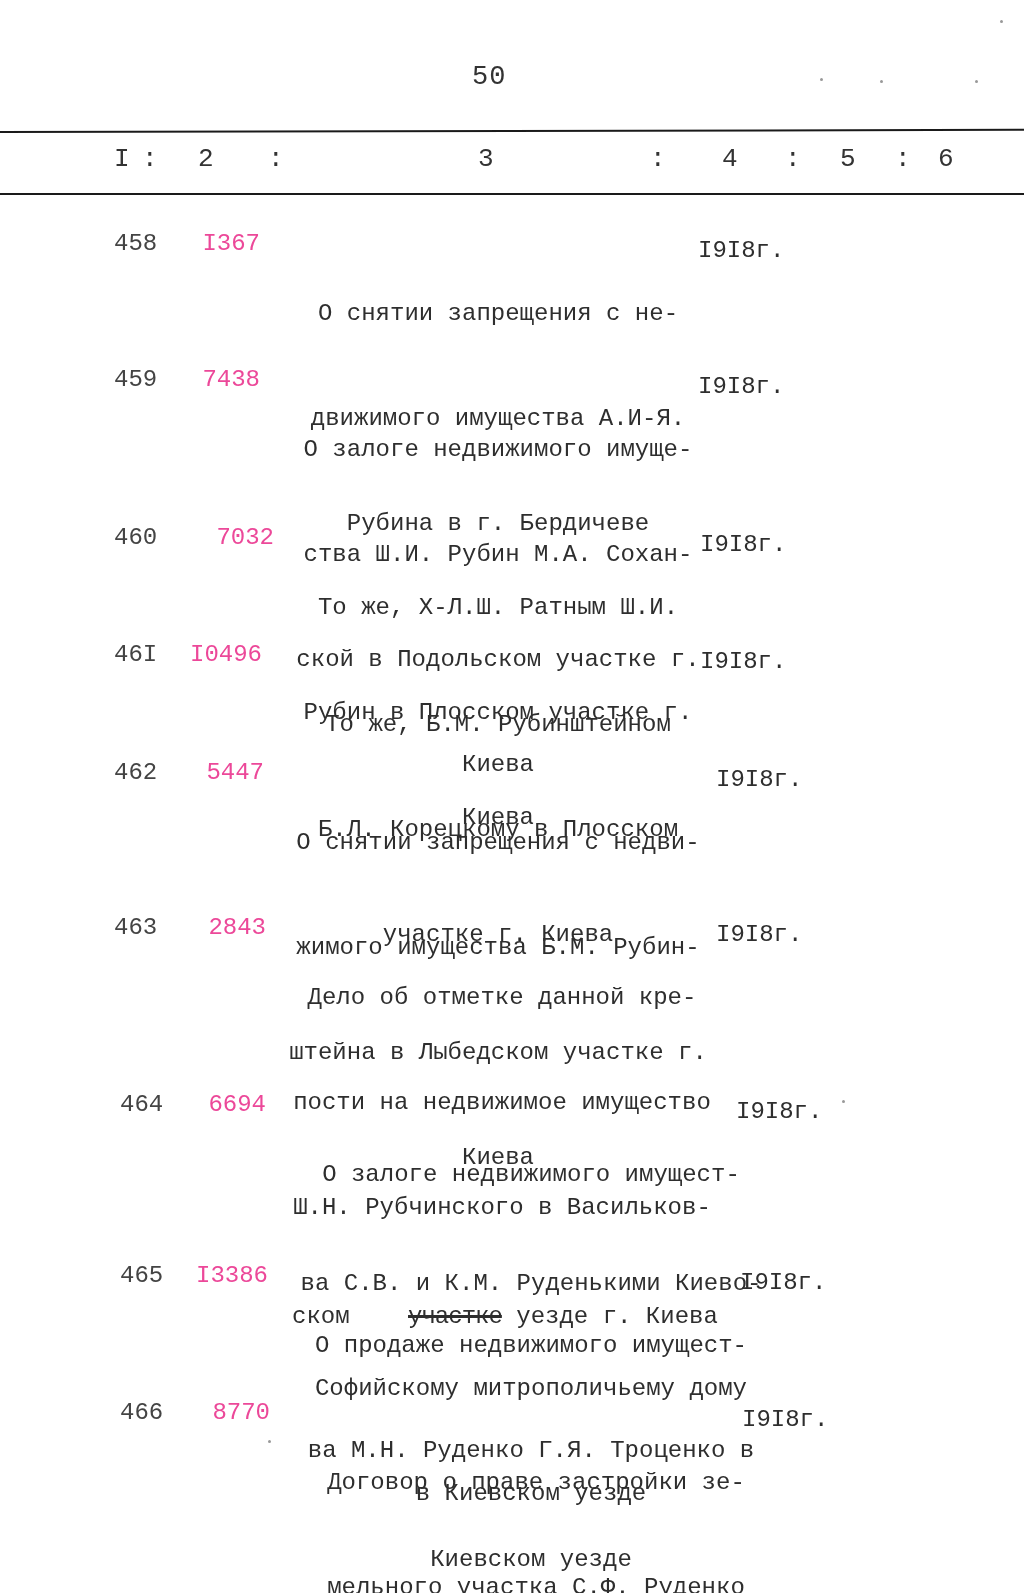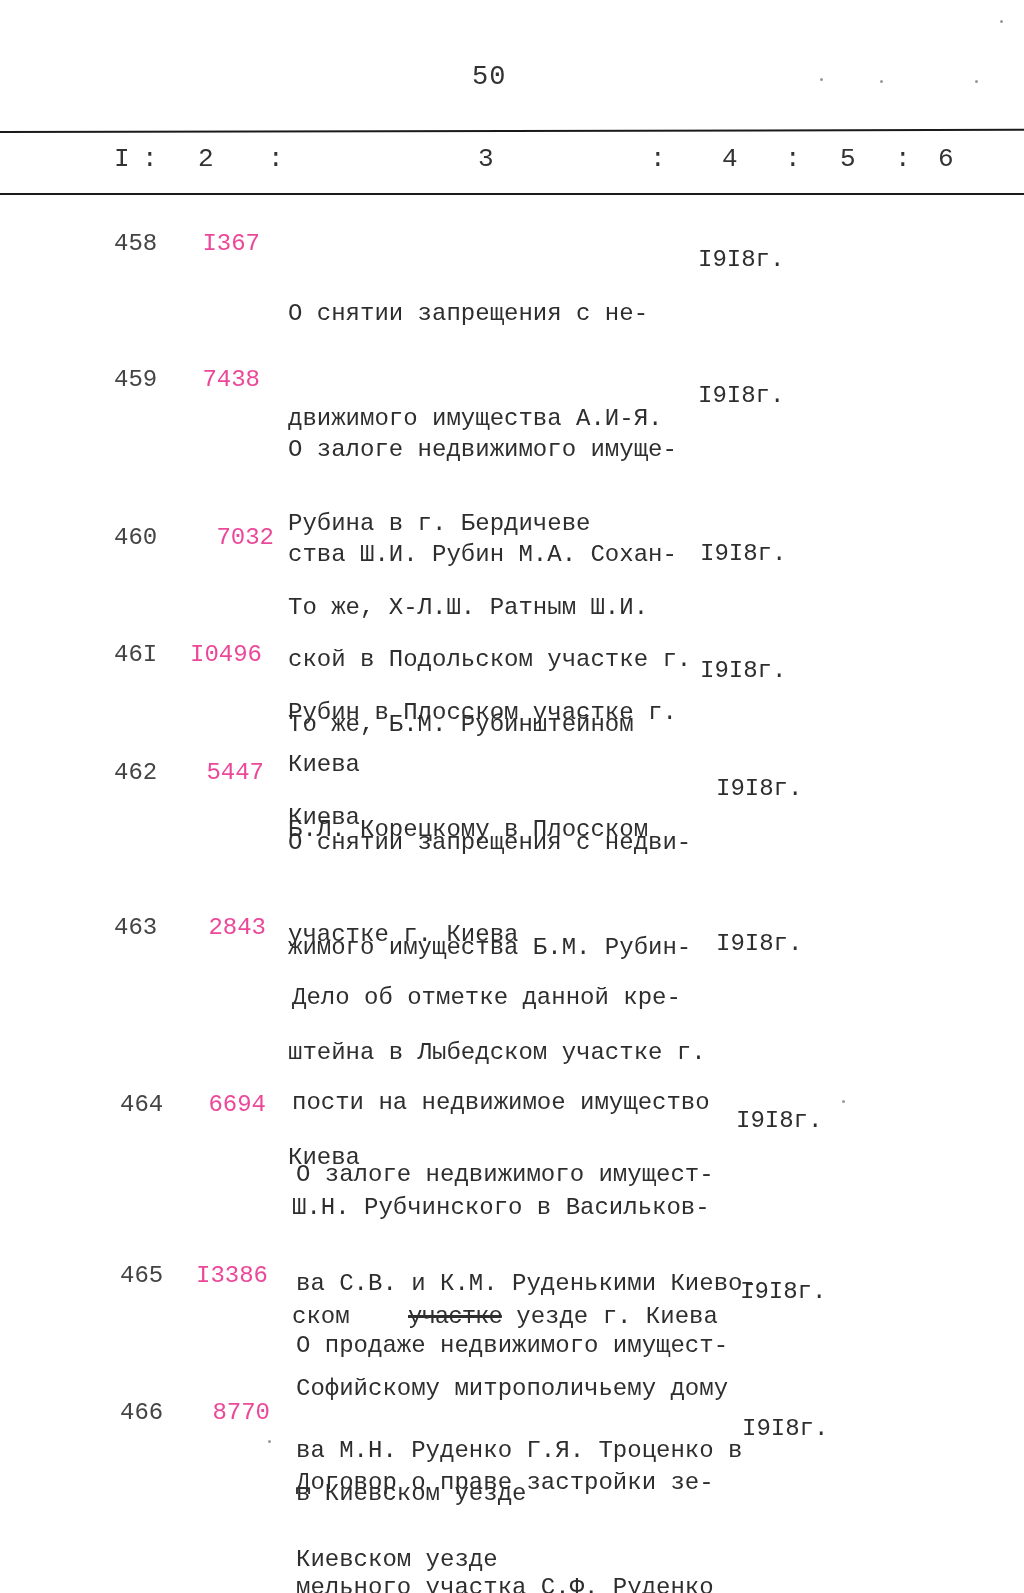--- a/index.html
+++ b/index.html
@@ -67,24 +67,24 @@
       text-align: right;
       color: #ec4899;
     }
     .entry .desc {
       position: absolute;
       left: 288px;
       top: 0;
       width: 420px;
       white-space: pre;
     }
-    .entry .desc div { height: 35px; }
+    .entry .desc div { height: 35px; text-align: center; }
     .entry .year {
       position: absolute;
-      top: 16px;
+      top: 7px;
       white-space: nowrap;
       text-align: center;
     }
     .strike {
       text-decoration: line-through;
       text-decoration-thickness: 3px;
       font-weight: normal;
       letter-spacing: -1px;
       margin-left: 44px;
     }

